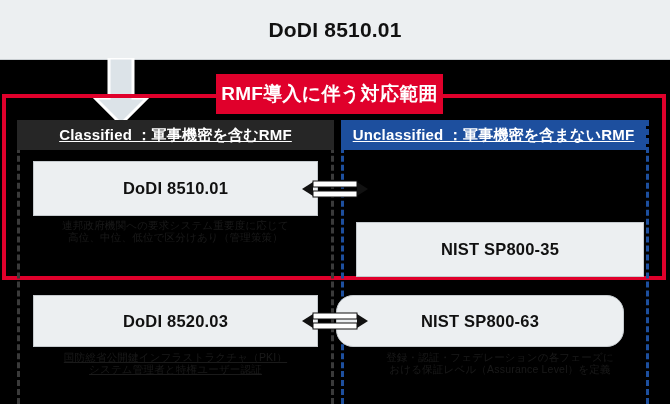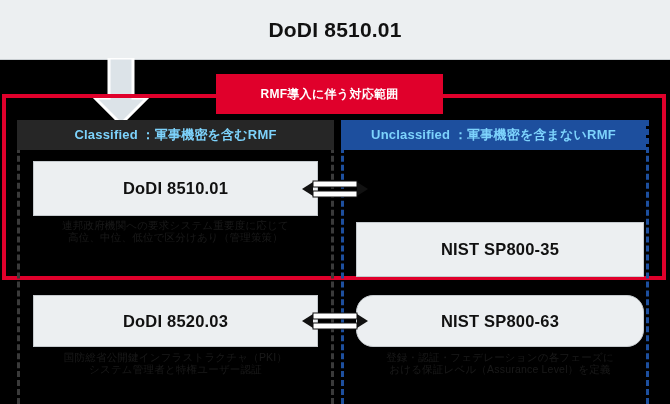--- a/index.html
+++ b/index.html
@@ -55,21 +55,21 @@
     left: 216px;
     top: 74px;
     width: 227px;
     height: 40px;
     background: #e0002b;
     display: flex;
     align-items: center;
     justify-content: center;
   }
   .scope-badge span {
-    font-size: 12px;
+    font-size: 19px;
     font-weight: bold;
     color: #ffffff;
     letter-spacing: 0.3px;
   }
 
   
   .down-arrow {
     position: absolute;
     left: 90px;
     top: 58px;
@@ -95,24 +95,25 @@
   .sec-header {
     position: absolute;
     top: 120px;
     height: 30px;
     display: flex;
     align-items: center;
     justify-content: center;
     box-sizing: border-box;
   }
   .sec-header span {
-    font-size: 13px;
-    font-weight: bold;
-    color: #7dd3fc;
-    letter-spacing: 0.2px;
+    font-size: 15px;
+    font-weight: bold;
+    color: #ffffff;
+    letter-spacing: 0.2px;
+    text-decoration: underline;
   }
   .sec-header.classified {
     left: 17px;
     width: 317px;
     background: #262626;
   }
   .sec-header.unclassified {
     left: 341px;
     width: 305px;
     background: #1d4f9e;
@@ -134,33 +135,33 @@
     color: #111111;
     letter-spacing: 0.2px;
   }
 
   
   .box-l1 { left: 33px; top: 161px; width: 285px; height: 55px; }
   .box-l2 { left: 33px; top: 295px; width: 285px; height: 52px; }
   
   .box-r1 { left: 356px; top: 161px; width: 288px; height: 55px; }
   .box-r2 { left: 356px; top: 222px; width: 288px; height: 55px; }
-  .box-r3 { left: 356px; top: 295px; width: 288px; height: 52px; border-radius: 17px; }
+  .box-r3 { left: 336px; top: 295px; width: 288px; height: 52px; border-radius: 17px; }
 
   
   .caption {
     position: absolute;
     font-size: 10.5px;
     line-height: 12px;
     color: #1a1a1a;
     text-align: center;
     letter-spacing: 0.2px;
   }
   .cap-l1 { left: 33px; top: 219px; width: 285px; }
-  .cap-l2 { left: 33px; top: 351px; width: 285px; }
+  .cap-l2 { left: 33px; top: 351px; width: 285px; text-decoration: underline; }
   .cap-r2 { left: 356px; top: 351px; width: 288px; }
 
   
   .equals {
     position: absolute;
     width: 66px;
     height: 26px;
   }
   .eq-top    { left: 302px; top: 176px; }
   .eq-bottom { left: 302px; top: 308px; }

